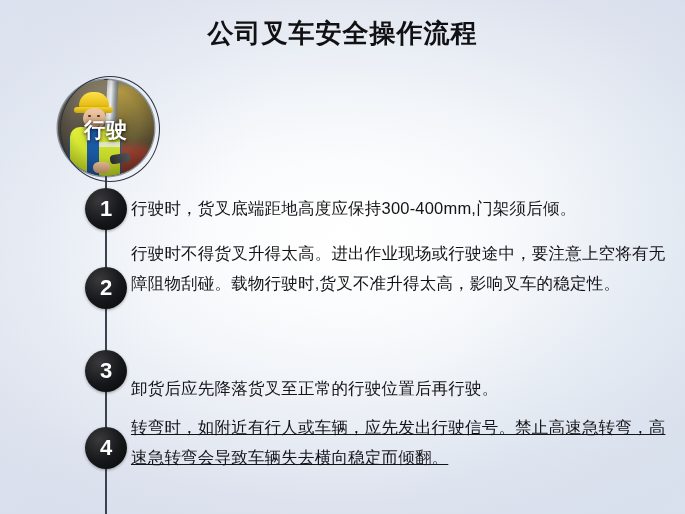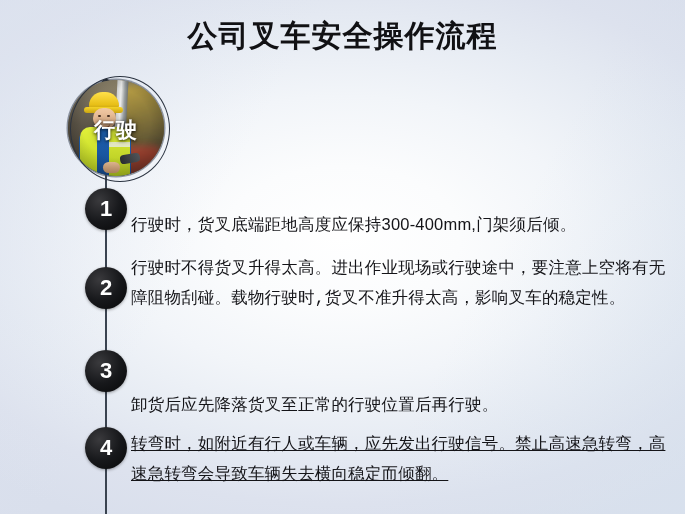--- a/index.html
+++ b/index.html
@@ -43,21 +43,21 @@
     pointer-events: none;
   }
 
   
   .title {
     position: absolute;
     top: 16px;
     left: 0;
     width: 685px;
     text-align: center;
-    font-size: 30px;
+    font-size: 26px;
     font-weight: bold;
     letter-spacing: 1px;
     color: #111114;
     z-index: 6;
     white-space: nowrap;
   }
 
   
   .spine {
     position: absolute;
@@ -75,21 +75,21 @@
     height: 10px;
     border-radius: 50%;
     background: #15171c;
     z-index: 3;
   }
   .spine-dot.top { top: 79px; }
 
   
   .medallion {
     position: absolute;
-    left: 68px;
+    left: 58px;
     top: 80px;
     width: 98px;
     height: 98px;
     z-index: 4;
     text-decoration: underline;
   }
   .medallion-ring {
     position: absolute;
     left: 2px;
     top: -4px;
@@ -243,29 +243,28 @@
   }
   .step-text {
     position: absolute;
     left: 131px;
     width: 540px;
     font-size: 16.5px;
     line-height: 30px;
     color: #141418;
     z-index: 5;
     letter-spacing: .2px;
-    margin-top: 16px;
   }
 
   
   .s1 .step-badge { top: 188px; }
   .s1 .step-text  { top: 193px; }
 
   .s2 .step-badge { top: 267px; }
-  .s2 .step-text  { top: 238px; font-family: Liberation Mono, monospace; }
+  .s2 .step-text  { top: 238px; }
 
   .s3 .step-badge { top: 350px; }
   .s3 .step-text  { top: 373px; }
 
   .s4 .step-badge { top: 427px; }
   .s4 .step-text  { top: 412px; text-decoration: underline; }
 </style>
 </head>
 <body>
 

